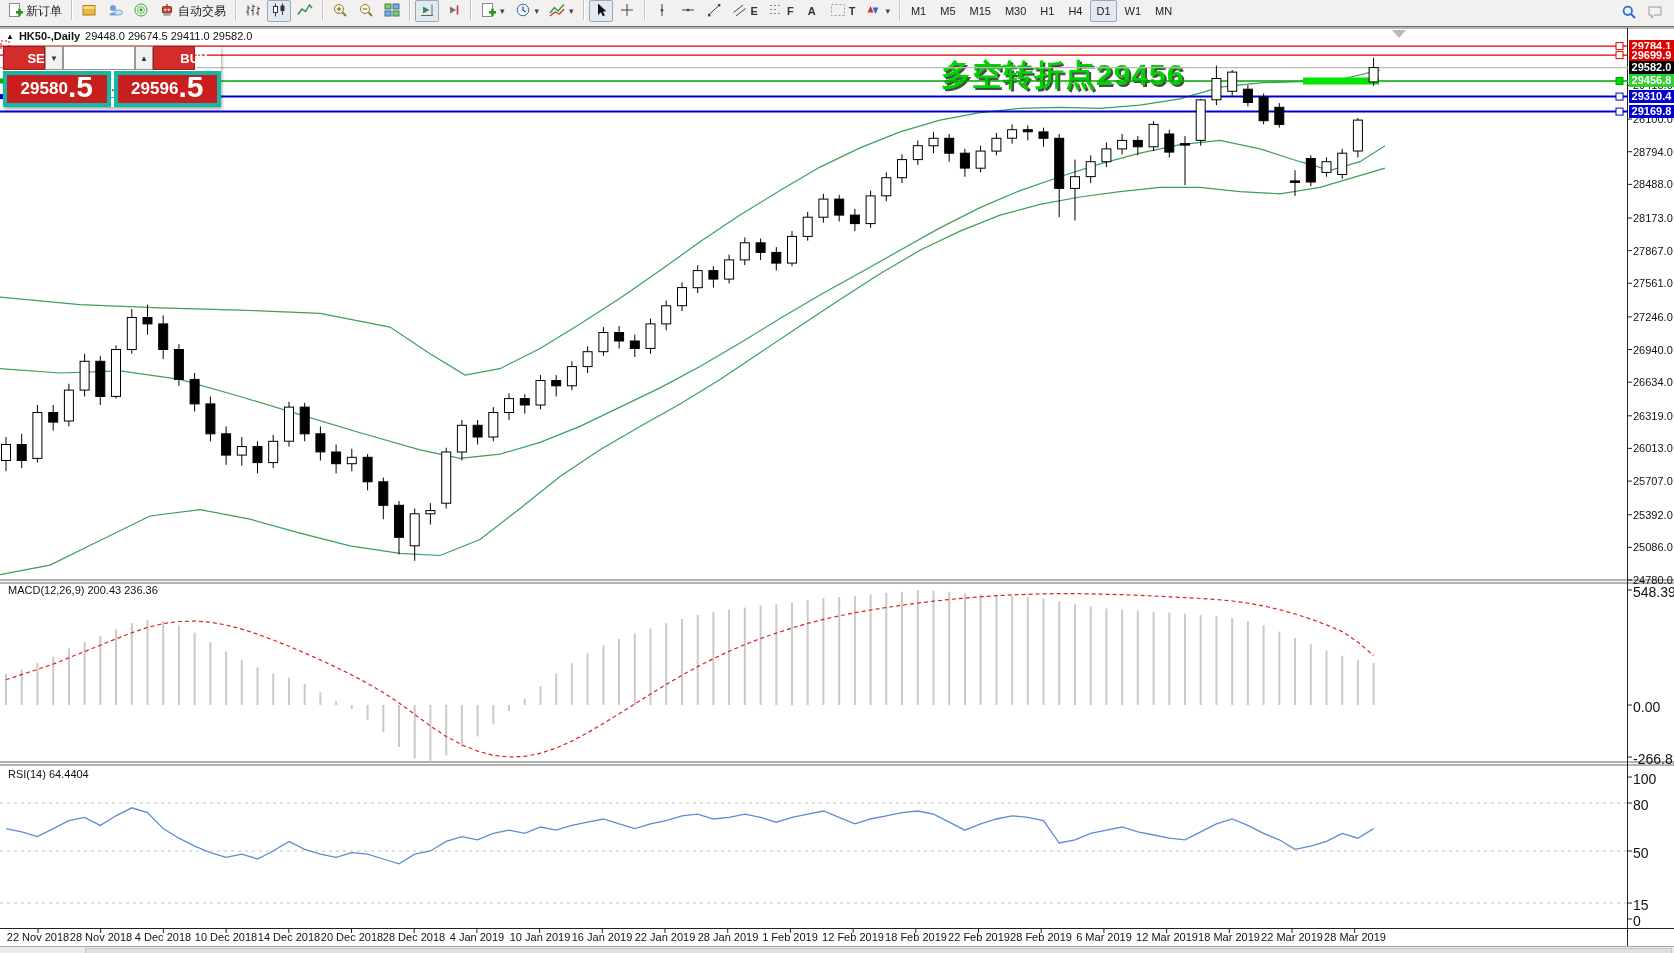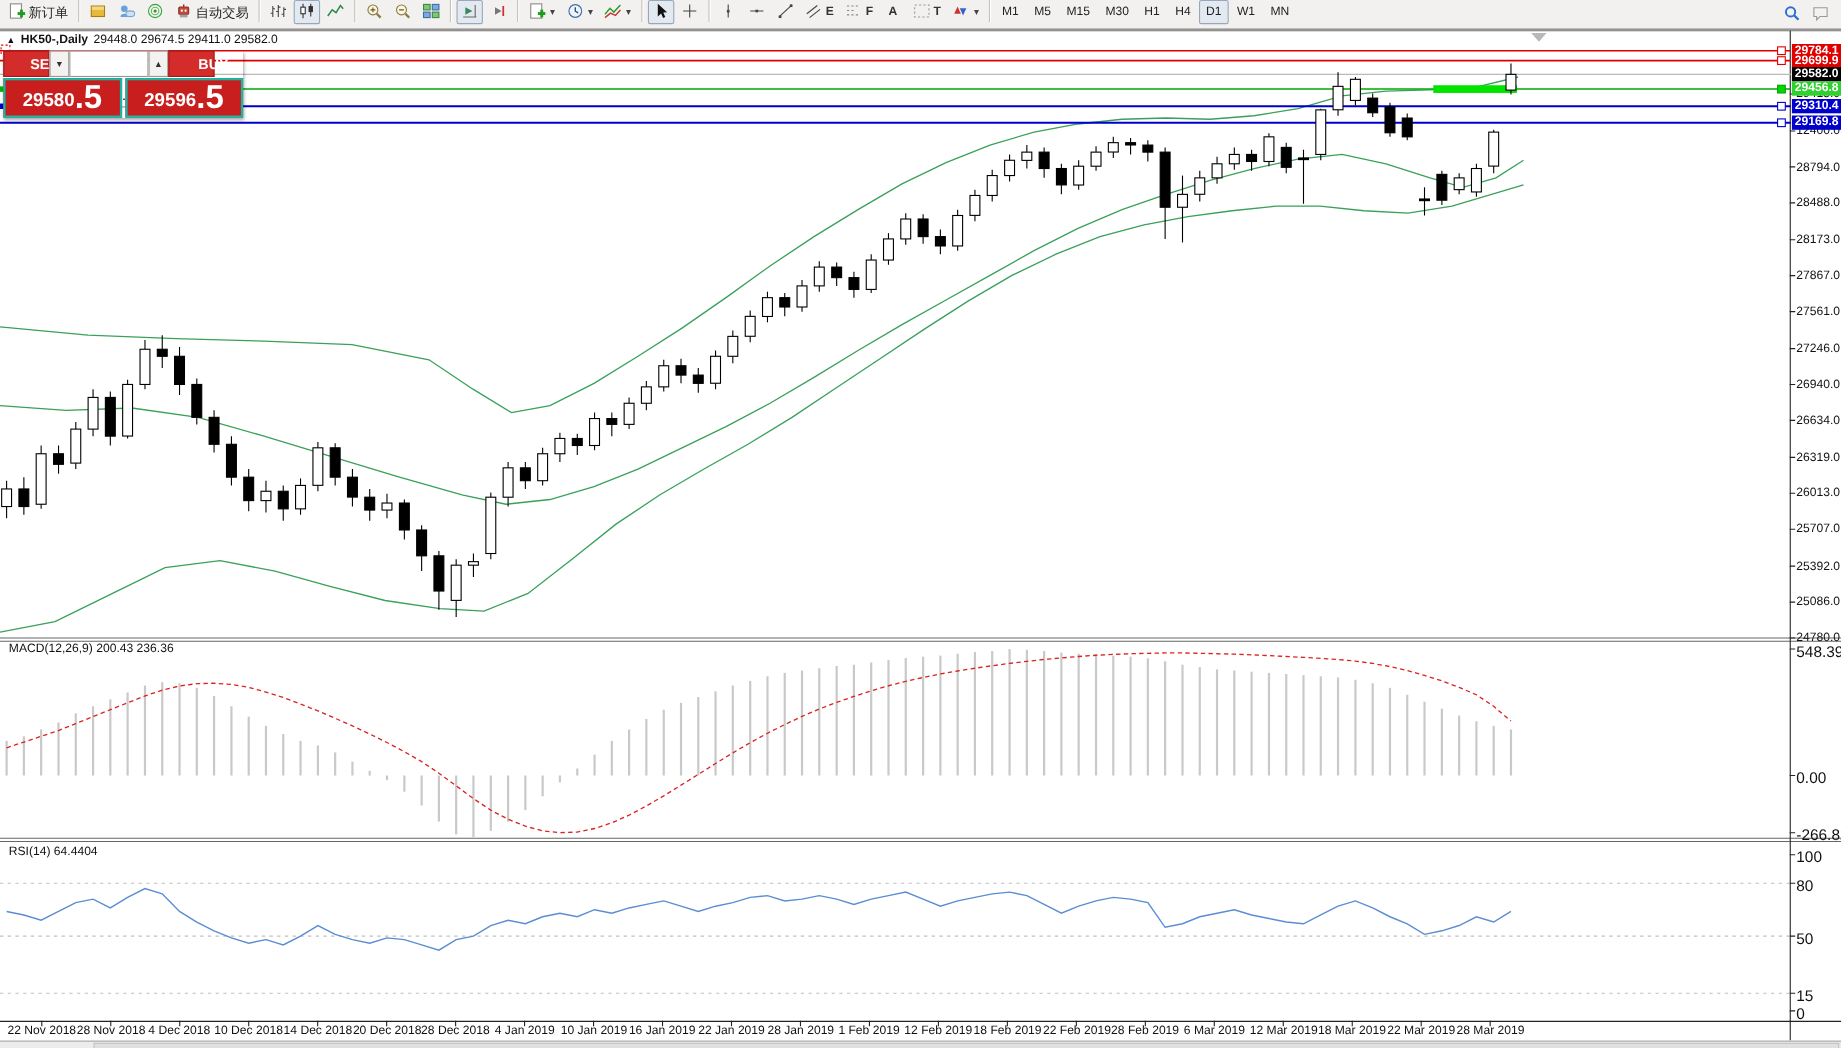--- a/index.html
+++ b/index.html
@@ -41,21 +41,21 @@
   .ocp-row1{display:flex;height:24px;}
   .ocp-row2{display:flex;height:36px;margin-top:1px;}
   .btn-red{background:#d42b2b;border:1px solid #9c1d1d;color:#fff;font-size:13px;font-weight:bold;
            display:flex;align-items:center;justify-content:center;box-sizing:border-box;}
   .sellbuy{width:32px;padding-left:40px;}
   .spin{width:18px;background:#f3f2f0;border:1px solid #9b9894;color:#333;font-size:8px;
         display:flex;align-items:center;justify-content:center;box-sizing:border-box;}
   .vol{width:72px;background:#fff;border:1px solid #9b9894;box-sizing:border-box;}
   .vol input{width:100%;height:100%;border:0;outline:0;text-align:right;font-size:13px;padding-right:5px;box-sizing:border-box;
              font-family:"Liberation Sans",sans-serif;margin-top:28px;}
-  .bigpx{flex:1;background:#c81e1e;border:2px solid #14b8a6;color:#fff;display:flex;align-items:flex-end;
+  .bigpx{flex:1;background:#c81e1e;border:4px solid #14b8a6;color:#fff;display:flex;align-items:flex-end;
          justify-content:center;box-sizing:border-box;padding-bottom:2px;}
   .bigpx + .bigpx{margin-left:3px;}
   .bigpx .small{font-size:17px;font-weight:bold;line-height:24px;}
   .bigpx .big{font-size:30px;font-weight:bold;line-height:28px;}
 </style>
 </head>
 <body>
 
 <div class="toolbar" id="toolbar">
     <div class="tbtn">
@@ -255,20 +255,21 @@
       </div>
       <div class="tbtn">
         <span><svg class="ico" viewBox="0 0 16 16" xmlns="http://www.w3.org/2000/svg">
             <path d="M2 3h12v8H7.5L4.5 14v-3H2z" fill="#f2f2f2" stroke="#999"></path>
           </svg></span>
       </div>
     </div>
   </div>
 
 <div class="chart">
+  <div class="annotation">多空转折点29456</div>
   <div id="canvas-holder">
       <svg id="canvas" width="1674" height="953" xmlns="http://www.w3.org/2000/svg">
         <line x1="0" y1="28" x2="1674" y2="28" stroke="#6f6d6a"></line>
         <line x1="0" y1="580" x2="1674" y2="580" stroke="#666"></line>
         <line x1="0" y1="583" x2="1674" y2="583" stroke="#666"></line>
         <line x1="0" y1="762" x2="1674" y2="762" stroke="#666"></line>
         <line x1="0" y1="765" x2="1674" y2="765" stroke="#666"></line>
         <line x1="0" y1="928.5" x2="1674" y2="928.5" stroke="#222"></line>
         <line x1="1627.5" y1="28" x2="1627.5" y2="946" stroke="#222"></line>
         <polyline fill="none" stroke="#3aa05a" stroke-width="1.2" points="0,574.7 50,565.1 100,540.5 150,516.0 200,509.6 250,519.2 300,533.1 350,545.9 400,553.3 440,555.5 480,539.5 520,508.5 560,476.5 600,449.8 640,426.4 680,403.9 720,379.4 760,352.7 800,326.1 840,299.4 880,273.8 920,250.3 960,231.1 1000,215.1 1040,204.4 1080,197.0 1120,191.6 1160,187.4 1200,187.4 1240,191.6 1280,193.8 1320,187.4 1385,168.1"></polyline>
@@ -636,21 +637,21 @@
 
   <div class="pane-label" style="left:8px;top:584px;">
     <span>MACD(12,26,9)</span> <span>200.43 236.36</span>
   </div>
   <div class="pane-label" style="left:8px;top:768px;">
     <span>RSI(14)</span> <span>64.4404</span>
   </div>
 
   <div id="axis-labels">
       <div class="axis-tick" style="top:79px">29415.0</div>
-      <div class="axis-tick" style="top:113px">12400.0</div>
+      <div class="axis-tick" style="top:113px">26100.0</div>
       <div class="axis-tick" style="top:146px">28794.0</div>
       <div class="axis-tick" style="top:178px">28488.0</div>
       <div class="axis-tick" style="top:212px">28173.0</div>
       <div class="axis-tick" style="top:245px">27867.0</div>
       <div class="axis-tick" style="top:277px">27561.0</div>
       <div class="axis-tick" style="top:311px">27246.0</div>
       <div class="axis-tick" style="top:344px">26940.0</div>
       <div class="axis-tick" style="top:376px">26634.0</div>
       <div class="axis-tick" style="top:410px">26319.0</div>
       <div class="axis-tick" style="top:442px">26013.0</div>

